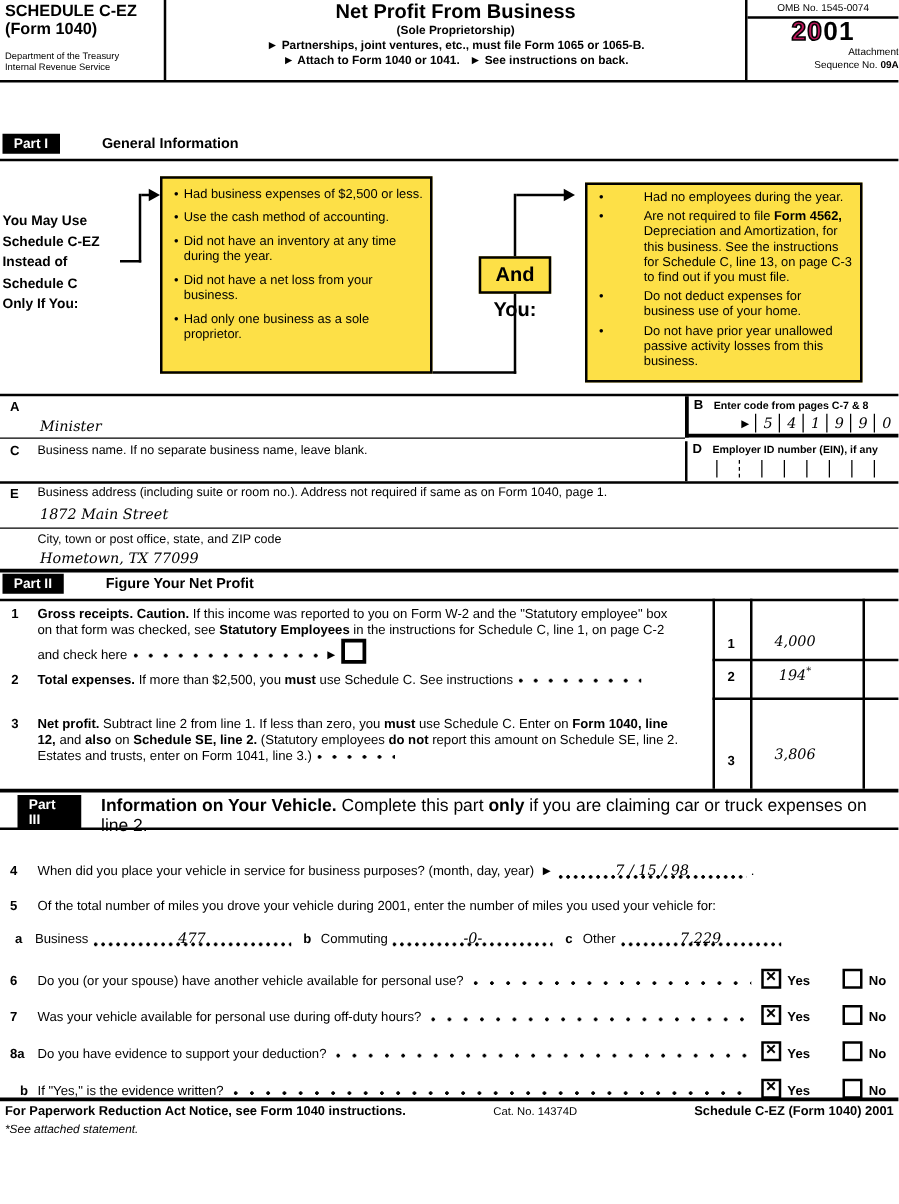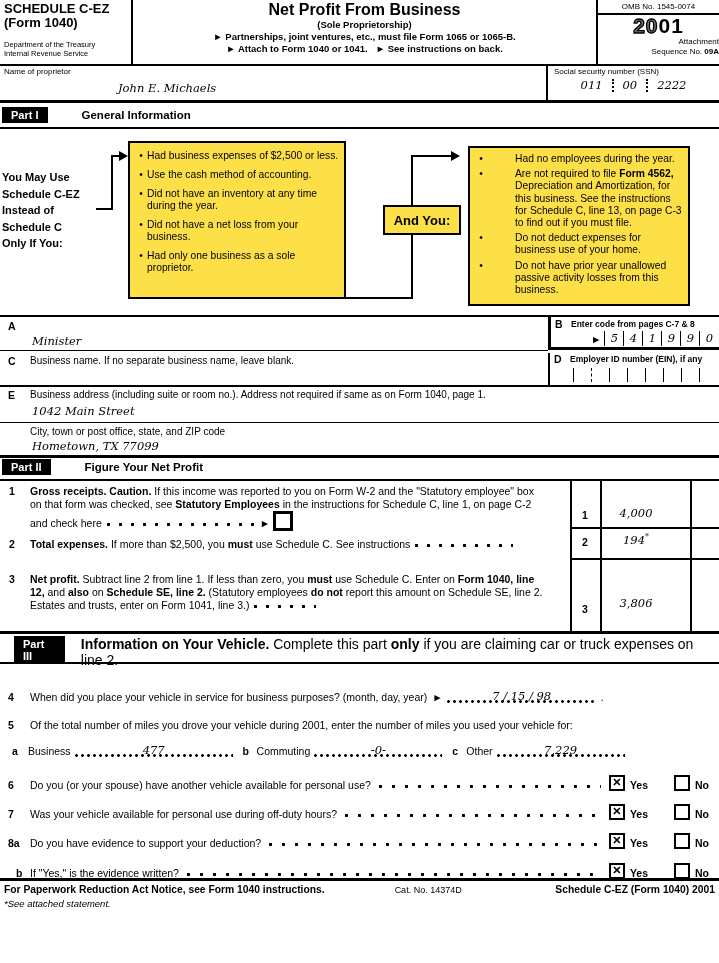--- a/index.html
+++ b/index.html
@@ -15,41 +15,41 @@
   .h-left{width:133px;border-right:2px solid #000;padding:2px 4px;box-sizing:border-box;}
   .h-sched{font-size:13px;font-weight:bold;line-height:1.1;}
   .h-dept{font-size:7.5px;margin-top:9px;line-height:1.25;}
   .h-center{flex:1;text-align:center;padding-top:1px;border-right:2px solid #000;}
   .h-title{font-size:16px;font-weight:bold;}
   .h-sub{font-size:9.5px;font-weight:bold;}
   .h-note{font-size:9.5px;font-weight:bold;margin-top:1px;}
   .h-right{width:121px;text-align:center;}
   .h-omb{font-size:8px;border-bottom:2px solid #000;padding:2px 0;}
   .h-year{font-size:21px;font-weight:bold;letter-spacing:1px;line-height:22px;}
-  .yr-outline{color:#737373;-webkit-text-stroke:1.3px #000;}
+  .yr-outline{color:#be185d;-webkit-text-stroke:1.3px #000;}
   .h-attach{font-size:8px;text-align:right;padding-left:8px;line-height:1.25;}
   
   .name-row{position:absolute;top:66px;left:0;right:0;height:34px;border-bottom:3px solid #000;display:flex;}
   .n-left{flex:1;position:relative;padding:1px 4px;}
   .small-label{font-size:8px;}
   .n-name{position:absolute;left:118px;top:15px;}
   .n-right{width:173px;border-left:2px solid #000;padding:1px 6px;box-sizing:border-box;}
   .ssn-vals{display:flex;justify-content:center;align-items:center;margin-top:2px;}
   .ssn-sep{border-left:2px dotted #000;height:13px;margin:0 9px;}
   
   .part-head{position:absolute;left:0;right:0;display:flex;align-items:center;}
   .badge{background:#000;color:#fff;font-weight:bold;font-size:11px;padding:2px 9px;margin-left:2px;}
   .part-title{font-weight:bold;font-size:11.5px;margin-left:34px;}
   
   .flow{position:absolute;top:129px;left:0;right:0;height:186px;}
   .may-use{position:absolute;left:2px;top:40px;width:122px;font-weight:bold;font-size:11px;line-height:16.5px;}
   .fbox{position:absolute;border:2px solid #000;box-sizing:border-box;background:#fde047;}
   .lbox{left:128px;top:12px;width:218px;height:158px;padding:7px 5px 0 5px;}
   .rbox{left:468px;top:17px;width:222px;height:160px;padding:5px 5px 0 5px;}
-  .andyou{left:383px;top:76px;width:78px;height:30px;font-weight:bold;text-align:center;line-height:28px;z-index:2;font-size:13px;}
+  .andyou{left:383px;top:76px;width:58px;height:30px;font-weight:bold;text-align:center;line-height:28px;z-index:2;font-size:16px;}
   .bullet{display:flex;margin-bottom:7px;line-height:12px;font-size:10.3px;}
   .rbox .bullet{margin-bottom:3px;line-height:12.2px;gap:28px;}
   .bdot{width:12px;flex:none;text-align:center;}
   .bdot::before{content:"•";}
   
   .abe{position:absolute;top:315px;left:0;right:0;height:138px;border-top:2px solid #000;border-bottom:3px solid #000;box-sizing:content-box;}
   .letter{position:absolute;font-weight:bold;font-size:10.5px;}
   .rowlabel{position:absolute;font-size:10px;}
   .cells{display:flex;}
   .cell{width:18px;height:15px;border-left:1px solid #000;text-align:center;line-height:15px;}
@@ -122,36 +122,20 @@
     <div class="h-right">
       <div class="h-omb">OMB No. 1545-0074</div>
       <div class="h-year"><span class="yr-outline">20</span><span>01</span></div>
       <div class="h-attach">
         <span>Attachment</span><br>
         <span>Sequence No. </span><span class="b">09A</span>
       </div>
     </div>
   </div>
 
-  <div class="name-row">
-    <div class="n-left">
-      <div class="small-label">Name of proprietor</div>
-      <div class="n-name hw">John E. Michaels</div>
-    </div>
-    <div class="n-right">
-      <div class="small-label">Social security number (SSN)</div>
-      <div class="ssn-vals hw">
-        <span>011</span>
-          <span class="ssn-sep"></span>
-          <span>00</span>
-          <span class="ssn-sep"></span>
-          <span>2222</span>
-      </div>
-    </div>
-  </div>
 
   <div class="part-head" style="top:103px;height:24px;border-bottom:2px solid #000;">
     <span class="badge">Part I</span>
     <span class="part-title">General Information</span>
   </div>
 
   <div class="flow">
     <div class="may-use">
       <div>You May Use</div>
       <div>Schedule C-EZ</div>
@@ -254,21 +238,21 @@
           <span class="dcell"></span>
           <span class="dcell"></span>
           <span class="dcell"></span>
           <span class="dcell"></span>
           <span class="dcell"></span>
       </div>
     </div>
 
     <span class="letter" style="left:8px;top:72px;">E</span>
     <span class="rowlabel" style="left:30px;top:72px;">Business address (including suite or room no.). Address not required if same as on Form 1040, page 1.</span>
-    <span class="hw" style="position:absolute;left:32px;top:87px;">1042 Main Street</span>
+    <span class="hw" style="position:absolute;left:32px;top:87px;">1872 Main Street</span>
 
     <span class="rowlabel" style="left:30px;top:109px;">City, town or post office, state, and ZIP code</span>
     <span class="hw" style="position:absolute;left:32px;top:122px;">Hometown, TX 77099</span>
   </div>
 
   <div class="part-head" style="top:455px;height:24px;border-bottom:2px solid #000;">
     <span class="badge">Part II</span>
     <span class="part-title">Figure Your Net Profit</span>
   </div>
 

